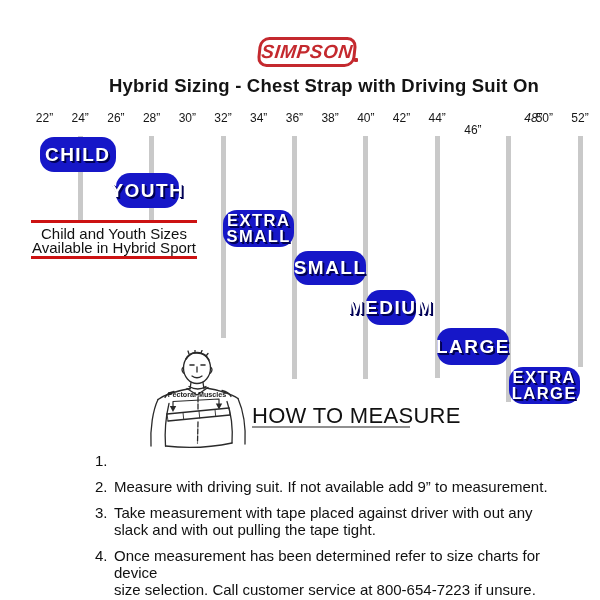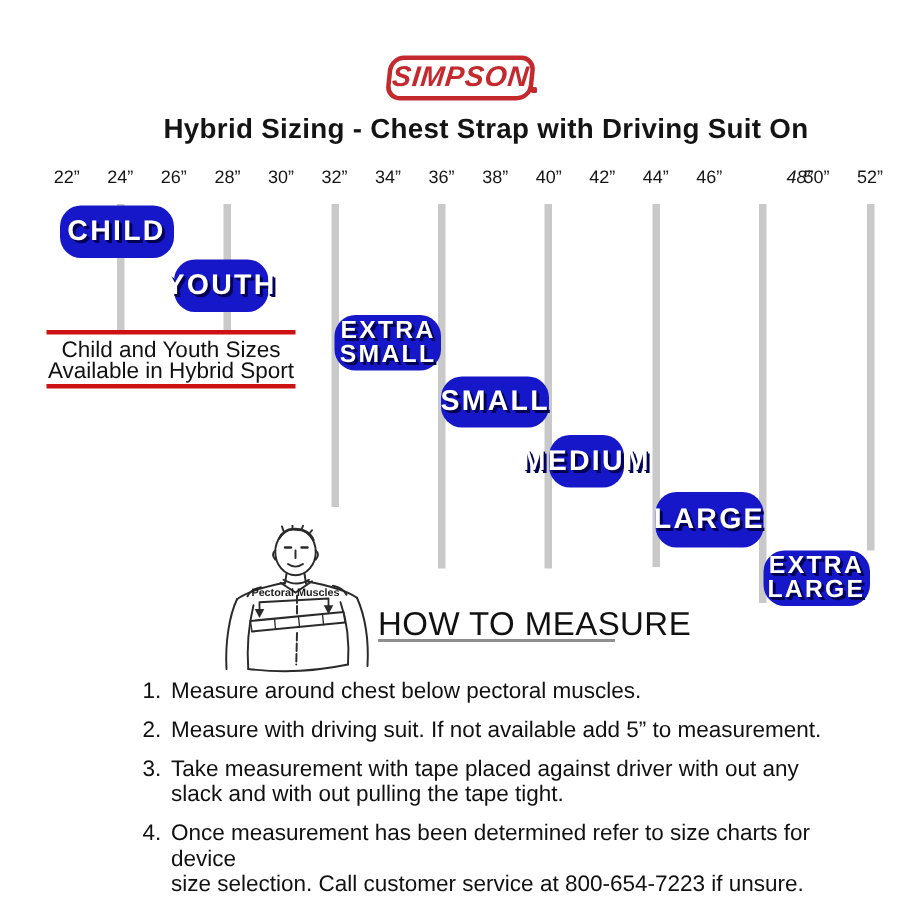--- a/index.html
+++ b/index.html
@@ -68,21 +68,21 @@
       <div class="tick-label" style="left: 93.9px;">26”</div>
       <div class="tick-label" style="left: 129.6px;">28”</div>
       <div class="tick-label" style="left: 165.3px;">30”</div>
       <div class="tick-label" style="left: 201px;">32”</div>
       <div class="tick-label" style="left: 236.7px;">34”</div>
       <div class="tick-label" style="left: 272.4px;">36”</div>
       <div class="tick-label" style="left: 308.1px;">38”</div>
       <div class="tick-label" style="left: 343.8px;">40”</div>
       <div class="tick-label" style="left: 379.5px;">42”</div>
       <div class="tick-label" style="left: 415.2px;">44”</div>
-      <div class="tick-label" style="left: 450.9px;">46”</div>
+      <div class="tick-label" style="left: 450.9px; margin-top: 12px;">46”</div>
       <div class="tick-label" style="left: 511px; font-style: italic;">48”</div>
       <div class="tick-label" style="left: 522.3px;">50”</div>
       <div class="tick-label" style="left: 558px;">52”</div>
       <div class="gridline" style="left: 77.7px; top: 136px; height: 86px;"></div>
       <div class="gridline" style="left: 149.1px; top: 136px; height: 86px;"></div>
       <div class="gridline" style="left: 220.5px; top: 136px; height: 202px;"></div>
       <div class="gridline" style="left: 291.9px; top: 136px; height: 243px;"></div>
       <div class="gridline" style="left: 363.3px; top: 136px; height: 243px;"></div>
       <div class="gridline" style="left: 434.7px; top: 136px; height: 242px;"></div>
       <div class="gridline" style="left: 506.1px; top: 136px; height: 266px;"></div>
@@ -152,25 +152,24 @@
       <text x="52" y="47" text-anchor="middle" font-size="7.2" fill="#1c1c1c" stroke="none">Pectoral Muscles</text>
     </svg>
   </div>
 
   <div class="htm-head">HOW TO MEASURE</div>
   <div class="htm-rule"></div>
 
   <div class="steps">
       <div class="step">
         <span class="step-num">1.</span>
-        <span class="step-text">Measure around chest below pectoral muscles.</span>
       </div>
       <div class="step">
         <span class="step-num">2.</span>
-        <span class="step-text">Measure with driving suit. If not available add 5” to measurement.</span>
+        <span class="step-text">Measure with driving suit. If not available add 9” to measurement.</span>
       </div>
       <div class="step">
         <span class="step-num">3.</span>
         <span class="step-text">Take measurement with tape placed against driver with out any
 slack and with out pulling the tape tight.</span>
       </div>
       <div class="step">
         <span class="step-num">4.</span>
         <span class="step-text">Once measurement has been determined refer to size charts for device
 size selection. Call customer service at 800-654-7223 if unsure.</span>

